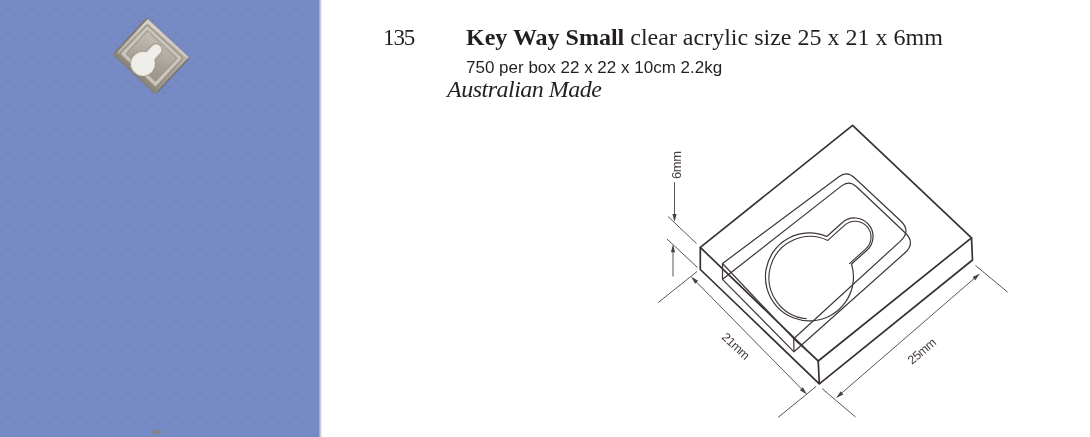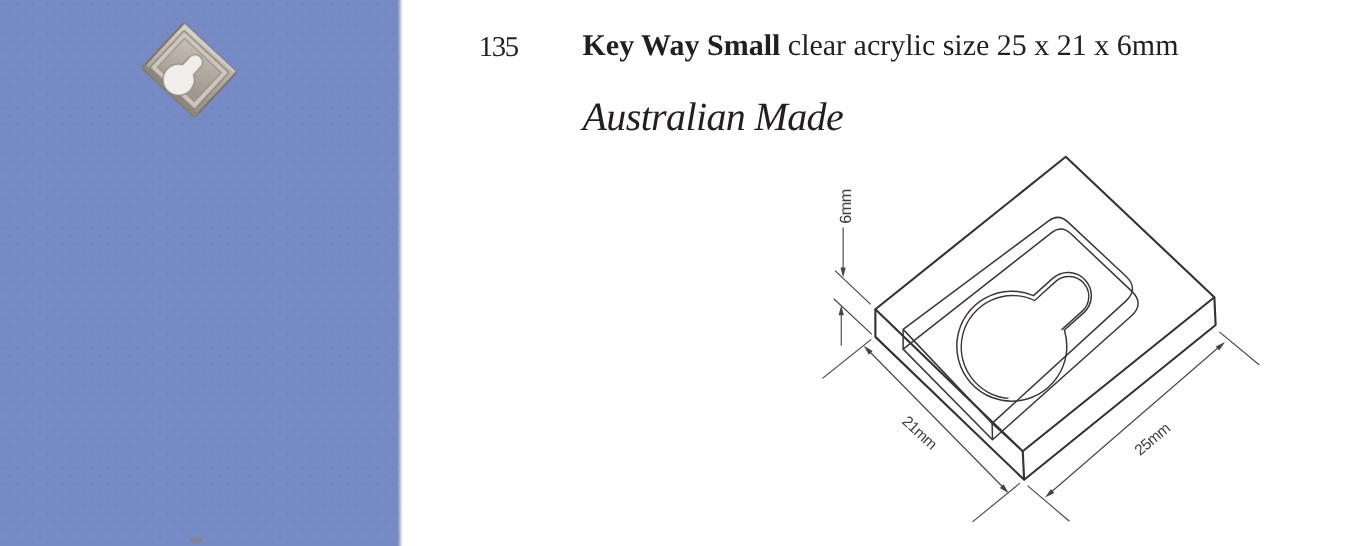--- a/index.html
+++ b/index.html
@@ -49,22 +49,23 @@
       <path d="M -29,-24.7 L 29,-24.7" stroke="#ded9d1" stroke-width="1.6" fill="none"></path>
 
       <path d="M -7.2,0.6 L -7.2,-8 A 6.2,6.2 0 0 1 5.2,-8 L 5.2,0.6 A 13,13 0 1 1 -7.2,0.6 Z" fill="#f0eeea" stroke="#8d867c" stroke-width="1"></path>
     </g>
   </svg>
 
   <div class="abs" style="left:383px;top:25.5px;font-family:'Liberation Serif',serif;font-size:23px;letter-spacing:-1.1px;color:#231f20;line-height:1;">135</div>
 
   <div class="abs" style="left:466px;top:25px;font-family:'Liberation Serif',serif;font-size:24px;color:#231f20;line-height:1;white-space:nowrap;"><b>Key Way Small</b> clear acrylic size 25 x 21 x 6mm</div>
 
+  <div class="abs" style="left:466px;top:59px;font-family:'Liberation Sans',sans-serif;font-size:17px;color:#231f20;line-height:1;white-space:nowrap;">750 per box 22 x 22 x 10cm 2.2kg</div>
 
-  <div class="abs" style="left:466px;top:77px;font-family:'Liberation Serif',serif;font-style:italic;font-size:32px;letter-spacing:-0.5px;color:#231f20;line-height:1;white-space:nowrap;">Australian Made</div>
+  <div class="abs" style="left:447px;top:77px;font-family:'Liberation Serif',serif;font-style:italic;font-size:24px;letter-spacing:-0.5px;color:#231f20;line-height:1;white-space:nowrap;">Australian Made</div>
 
   <svg class="abs" style="left:640px;top:100px;" width="380" height="337" viewBox="640 100 380 337">
 
     <path d="M 852.6,125.4 L 971.5,237.8 L 818.2,361 L 700.3,247.4 Z" fill="none" stroke="#383130" stroke-width="1.7" stroke-linejoin="round"></path>
 
     <path d="M 700.3,247.4 L 700.3,269.5 L 819.3,383.8 L 818.2,361 M 819.3,383.8 L 972.5,260 L 971.5,237.8" fill="none" stroke="#383130" stroke-width="1.7" stroke-linejoin="round"></path>
 
     <path d="M 722.5,263.5 L 838.9,176.7 Q 846.9,170.7 854.2,177.5 L 900.5,220.8 Q 911.5,231.0 900.4,241.1 L 793.7,338.7 Z" fill="none" stroke="#3d3634" stroke-width="1.2" stroke-linejoin="round"></path>
 
     <path d="M 722.5,279.3 L 841.3,186.1 Q 849.2,179.9 856.5,186.8 L 905.1,232.7 Q 916.0,243.0 904.8,253.0 L 794.0,351.8 Z" fill="none" stroke="#3d3634" stroke-width="1.2" stroke-linejoin="round"></path>

